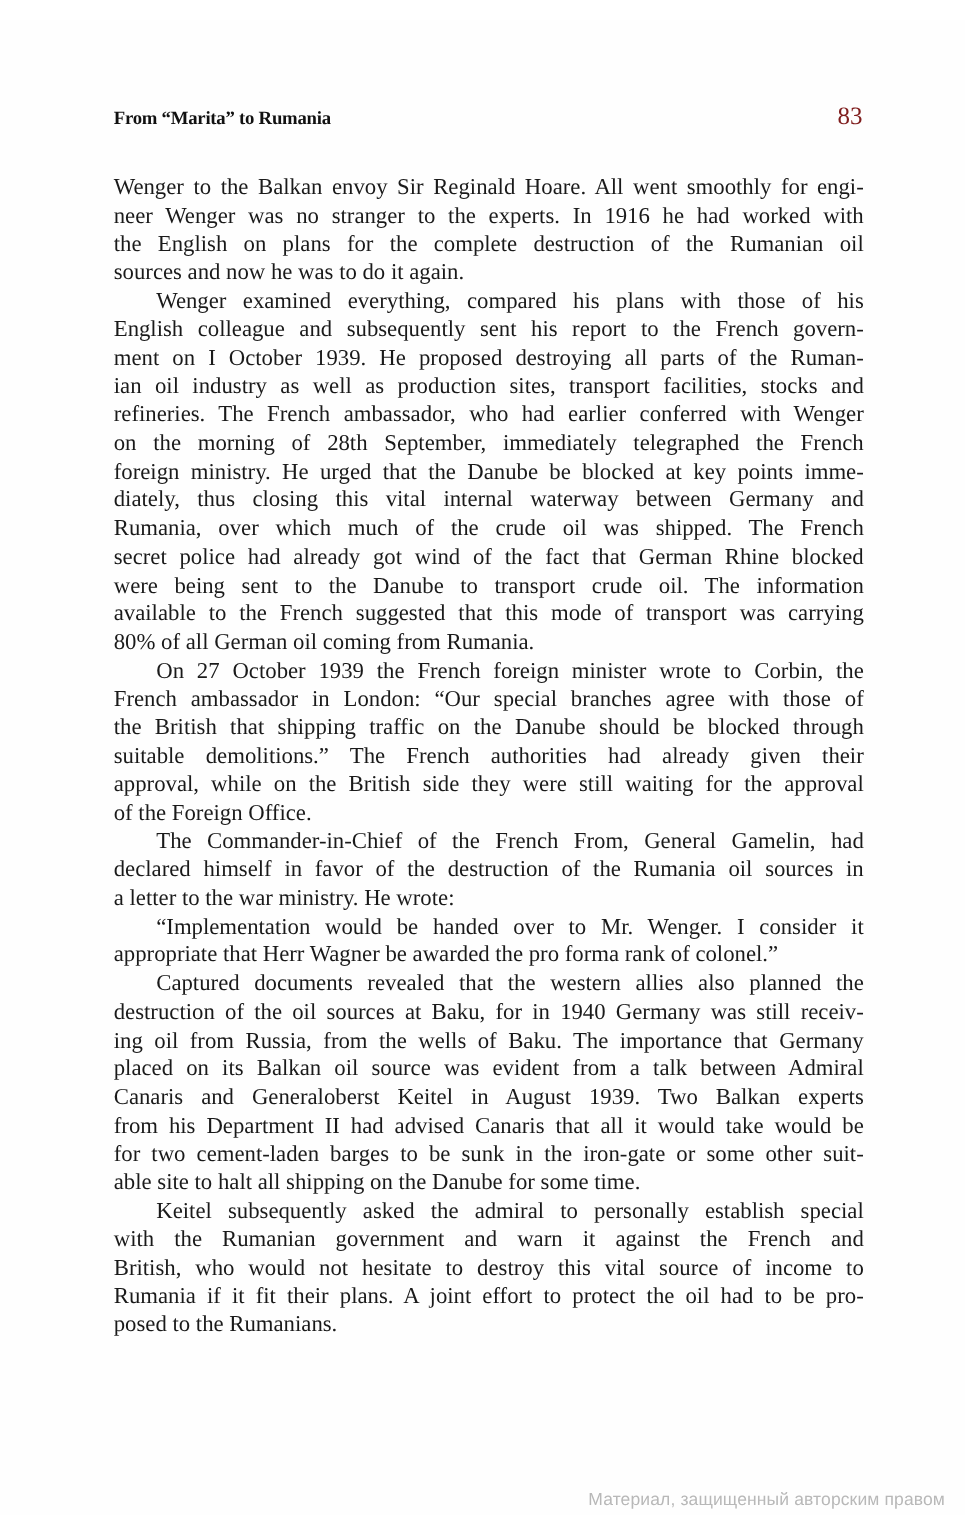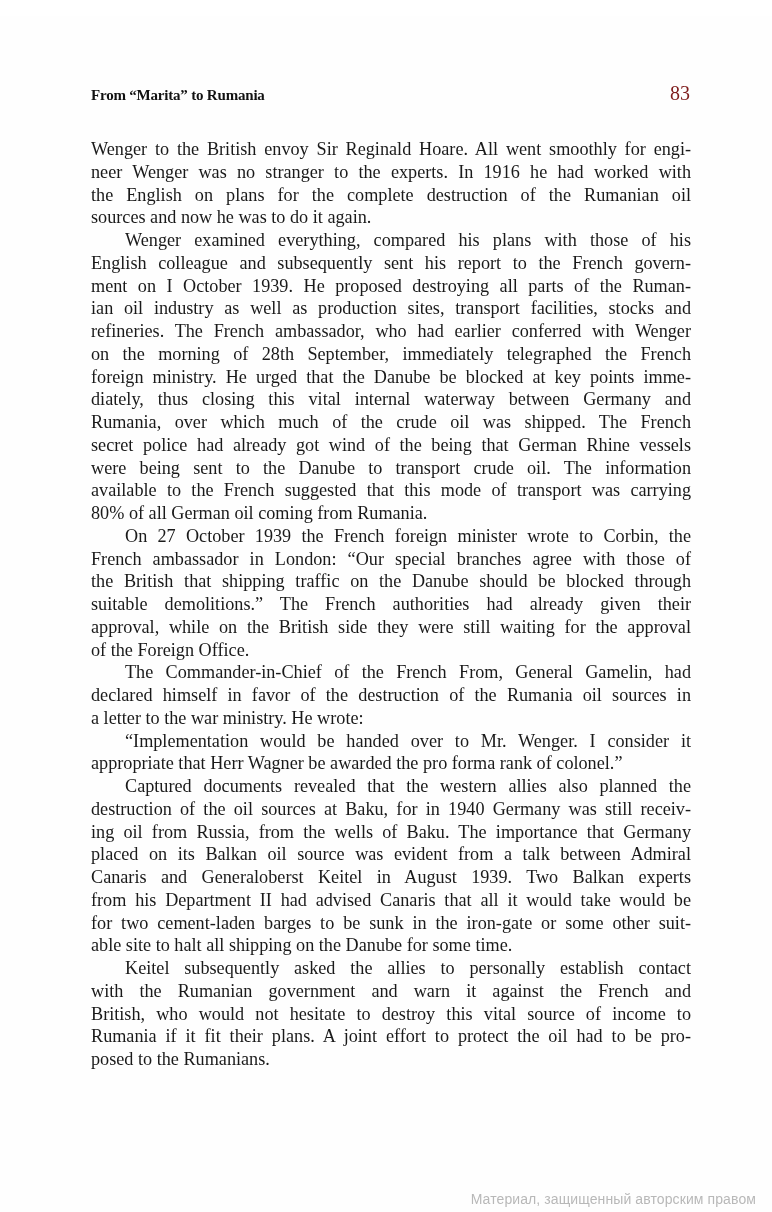--- a/index.html
+++ b/index.html
@@ -76,36 +76,36 @@
   </style>
 </head>
 <body>
 
 <div class="page">
   <div class="running-head">From “Marita” to Rumania</div>
   <div class="page-number">83</div>
 
   <div class="body-text" id="body-text">
       <div class="para">
-        <span class="line">Wenger to the British envoy Sir Reginald Hoare. All went smoothly for engi-</span>
+        <span class="line">Wenger to the Balkan envoy Sir Reginald Hoare. All went smoothly for engi-</span>
         <span class="line">neer Wenger was no stranger to the experts. In 1916 he had worked with</span>
         <span class="line">the English on plans for the complete destruction of the Rumanian oil</span>
         <span class="line last">sources and now he was to do it again.</span>
       </div>
       <div class="para">
         <span class="line indent">Wenger examined everything, compared his plans with those of his</span>
         <span class="line">English colleague and subsequently sent his report to the French govern-</span>
         <span class="line">ment on I October 1939. He proposed destroying all parts of the Ruman-</span>
         <span class="line">ian oil industry as well as production sites, transport facilities, stocks and</span>
         <span class="line">refineries. The French ambassador, who had earlier conferred with Wenger</span>
         <span class="line">on the morning of 28th September, immediately telegraphed the French</span>
         <span class="line">foreign ministry. He urged that the Danube be blocked at key points imme-</span>
         <span class="line">diately, thus closing this vital internal waterway between Germany and</span>
         <span class="line">Rumania, over which much of the crude oil was shipped. The French</span>
-        <span class="line">secret police had already got wind of the being that German Rhine vessels</span>
+        <span class="line">secret police had already got wind of the fact that German Rhine blocked</span>
         <span class="line">were being sent to the Danube to transport crude oil. The information</span>
         <span class="line">available to the French suggested that this mode of transport was carrying</span>
         <span class="line last">80% of all German oil coming from Rumania.</span>
       </div>
       <div class="para">
         <span class="line indent">On 27 October 1939 the French foreign minister wrote to Corbin, the</span>
         <span class="line">French ambassador in London: “Our special branches agree with those of</span>
         <span class="line">the British that shipping traffic on the Danube should be blocked through</span>
         <span class="line">suitable demolitions.” The French authorities had already given their</span>
         <span class="line">approval, while on the British side they were still waiting for the approval</span>
@@ -124,21 +124,21 @@
         <span class="line indent">Captured documents revealed that the western allies also planned the</span>
         <span class="line">destruction of the oil sources at Baku, for in 1940 Germany was still receiv-</span>
         <span class="line">ing oil from Russia, from the wells of Baku. The importance that Germany</span>
         <span class="line">placed on its Balkan oil source was evident from a talk between Admiral</span>
         <span class="line">Canaris and Generaloberst Keitel in August 1939. Two Balkan experts</span>
         <span class="line">from his Department II had advised Canaris that all it would take would be</span>
         <span class="line">for two cement-laden barges to be sunk in the iron-gate or some other suit-</span>
         <span class="line last">able site to halt all shipping on the Danube for some time.</span>
       </div>
       <div class="para">
-        <span class="line indent">Keitel subsequently asked the allies to personally establish contact</span>
+        <span class="line indent">Keitel subsequently asked the admiral to personally establish special</span>
         <span class="line">with the Rumanian government and warn it against the French and</span>
         <span class="line">British, who would not hesitate to destroy this vital source of income to</span>
         <span class="line">Rumania if it fit their plans. A joint effort to protect the oil had to be pro-</span>
         <span class="line last">posed to the Rumanians.</span>
       </div>
     </div>
 
   <div class="watermark">Материал, защищенный авторским правом</div>
 </div>
 

